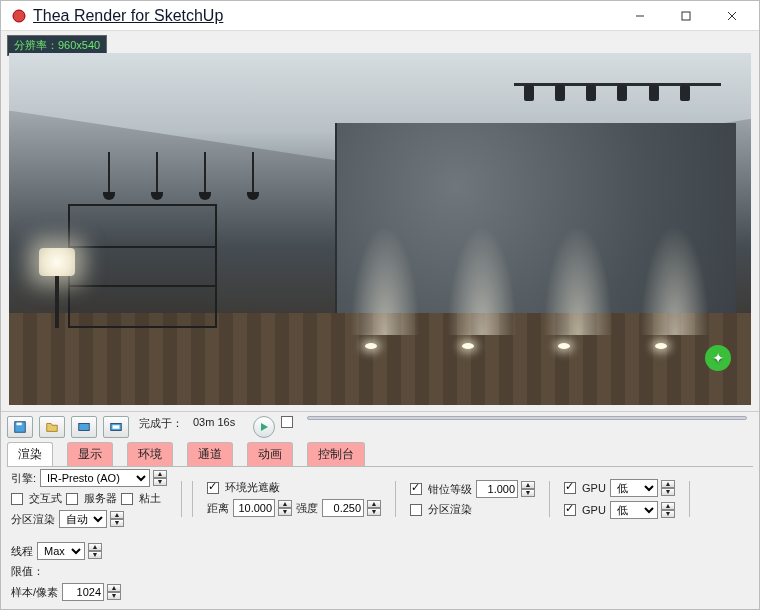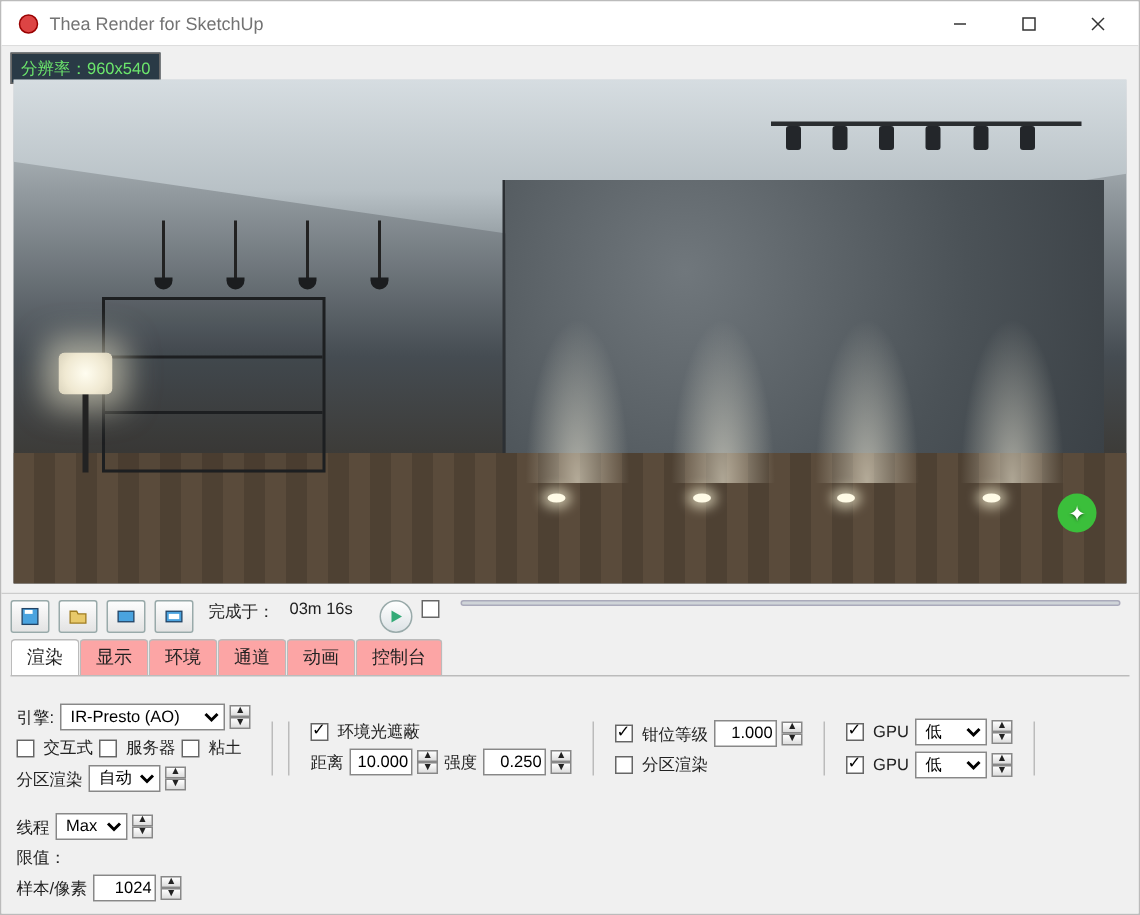--- a/index.html
+++ b/index.html
@@ -1,21 +1,21 @@
 <!DOCTYPE html>
 <html><head>
 <meta charset="utf-8">
 <style>
   * { box-sizing: border-box; margin: 0; padding: 0; font-family: "Microsoft YaHei", Arial, sans-serif; }
   body { width: 760px; height: 610px; background: #e8e8e8; overflow: hidden; position: relative; }
 
   .window { width: 760px; height: 610px; background: #fff; display: flex; flex-direction: column; border: 1px solid #bbb; }
   .titlebar { height: 30px; background: #fff; display: flex; align-items: center; padding: 0 4px; border-bottom: 1px solid #ddd; }
   .titlebar .app-icon { width: 16px; height: 16px; margin: 0 6px; display: flex; align-items: center; justify-content: center; }
-  .titlebar .title { font-size: 12px; color: #737373; flex: 1; }
+  .titlebar .title { font-size: 16px; color: #0f172a; flex: 1; text-decoration: underline; }
   .winbtn { width: 46px; height: 30px; display: flex; align-items: center; justify-content: center; color: #333; }
 
   .viewport-wrap { flex: 1; background: #f0f0f0; position: relative; }
   .resbar { position: absolute; top: 4px; left: 6px; background: #2a3a46; color: #6ce66c; font-size: 11px; padding: 2px 6px; border: 1px solid #666; }
   .viewport { position: absolute; top: 22px; left: 8px; right: 8px; bottom: 6px; background: linear-gradient(180deg,#cdd4d8 0%, #939ba0 22%, #454c52 55%, #3b3833 78%, #2f2c27 100%); overflow: hidden; }
 
   
   .ceiling { position:absolute; top:0; left:0; right:0; height:34%; background: linear-gradient(180deg,#d6dde1 0%, #b8c1c6 65%, #8d969b 100%); clip-path: polygon(0 0,100% 0,100% 55%,55% 100%,0 48%); }
   .wall-right { position:absolute; top:20%; left:44%; right:2%; bottom:20%; background: radial-gradient(circle at 30% 30%, #70777c 0%, #4b5257 60%, #3a4045 100%); border-left:2px solid #2c3034;}
   .floor { position:absolute; left:0; right:0; bottom:0; height:26%; background: repeating-linear-gradient(90deg,#5a4b3b 0 14px,#4e4133 14px 28px); }
@@ -40,21 +40,21 @@
 
   .panel { background: #f0f0f0; border-top: 1px solid #ccc; padding: 4px 6px 6px; font-size: 11px; color: #222; }
   .row { display: flex; gap: 6px; margin-bottom: 4px; }
   .iconbtn { width: 26px; height: 22px; background: linear-gradient(#fdfdfd,#e3e3e3); border: 1px solid #9aa; border-radius: 2px; display:flex; align-items:center; justify-content:center; }
   .iconbtn svg { width:14px; height:14px; }
   .status { font-size: 11px; color: #222; margin-left: 4px; }
   .playbtn { width:22px; height:22px; border:1px solid #9aa; border-radius:11px; background:linear-gradient(#fff,#dde3e6); display:flex;align-items:center;justify-content:center; margin-left: 12px;}
   .slider-track { flex:1; height:4px; background:#cfd4d8; border:1px solid #aab; border-radius:2px; margin: 0 6px; }
   .chk { width:12px; height:12px; border:1px solid #666; background:#fff; display:inline-block; margin-right:2px; position:relative;}
   .chk.checked::after{content:"✓";position:absolute;top:-3px;left:0;font-size:11px;color:#000;}
-  .tabs { display:flex; gap:0; border-bottom:1px solid #bbb; margin-bottom:16px;}
+  .tabs { display:flex; gap:14px; border-bottom:1px solid #bbb; margin-bottom:0;}
   .tab { padding:3px 10px; font-size:12px; background:#fca5a5; border:1px solid #bbb; border-bottom:none; border-radius:3px 3px 0 0;}
   .tab.active { background:#fff; }
   .controls { display:flex; gap:10px; flex-wrap:wrap; align-items:center;}
   .group { display:flex; flex-direction:column; gap:4px; padding:2px 4px;}
   .grouprow { display:flex; align-items:center; gap:4px;}
   .lbl { font-size:11px; color:#222; white-space:nowrap;}
   select, input.txt { font-size:11px; padding:1px 2px; border:1px solid #888; background:#fff; height:18px;}
   select.wide{ width:110px;} select.small{width:48px;}
   input.txt { width:42px; text-align:right;}
   .spin { display:flex; flex-direction:column; margin-left:-1px;}

